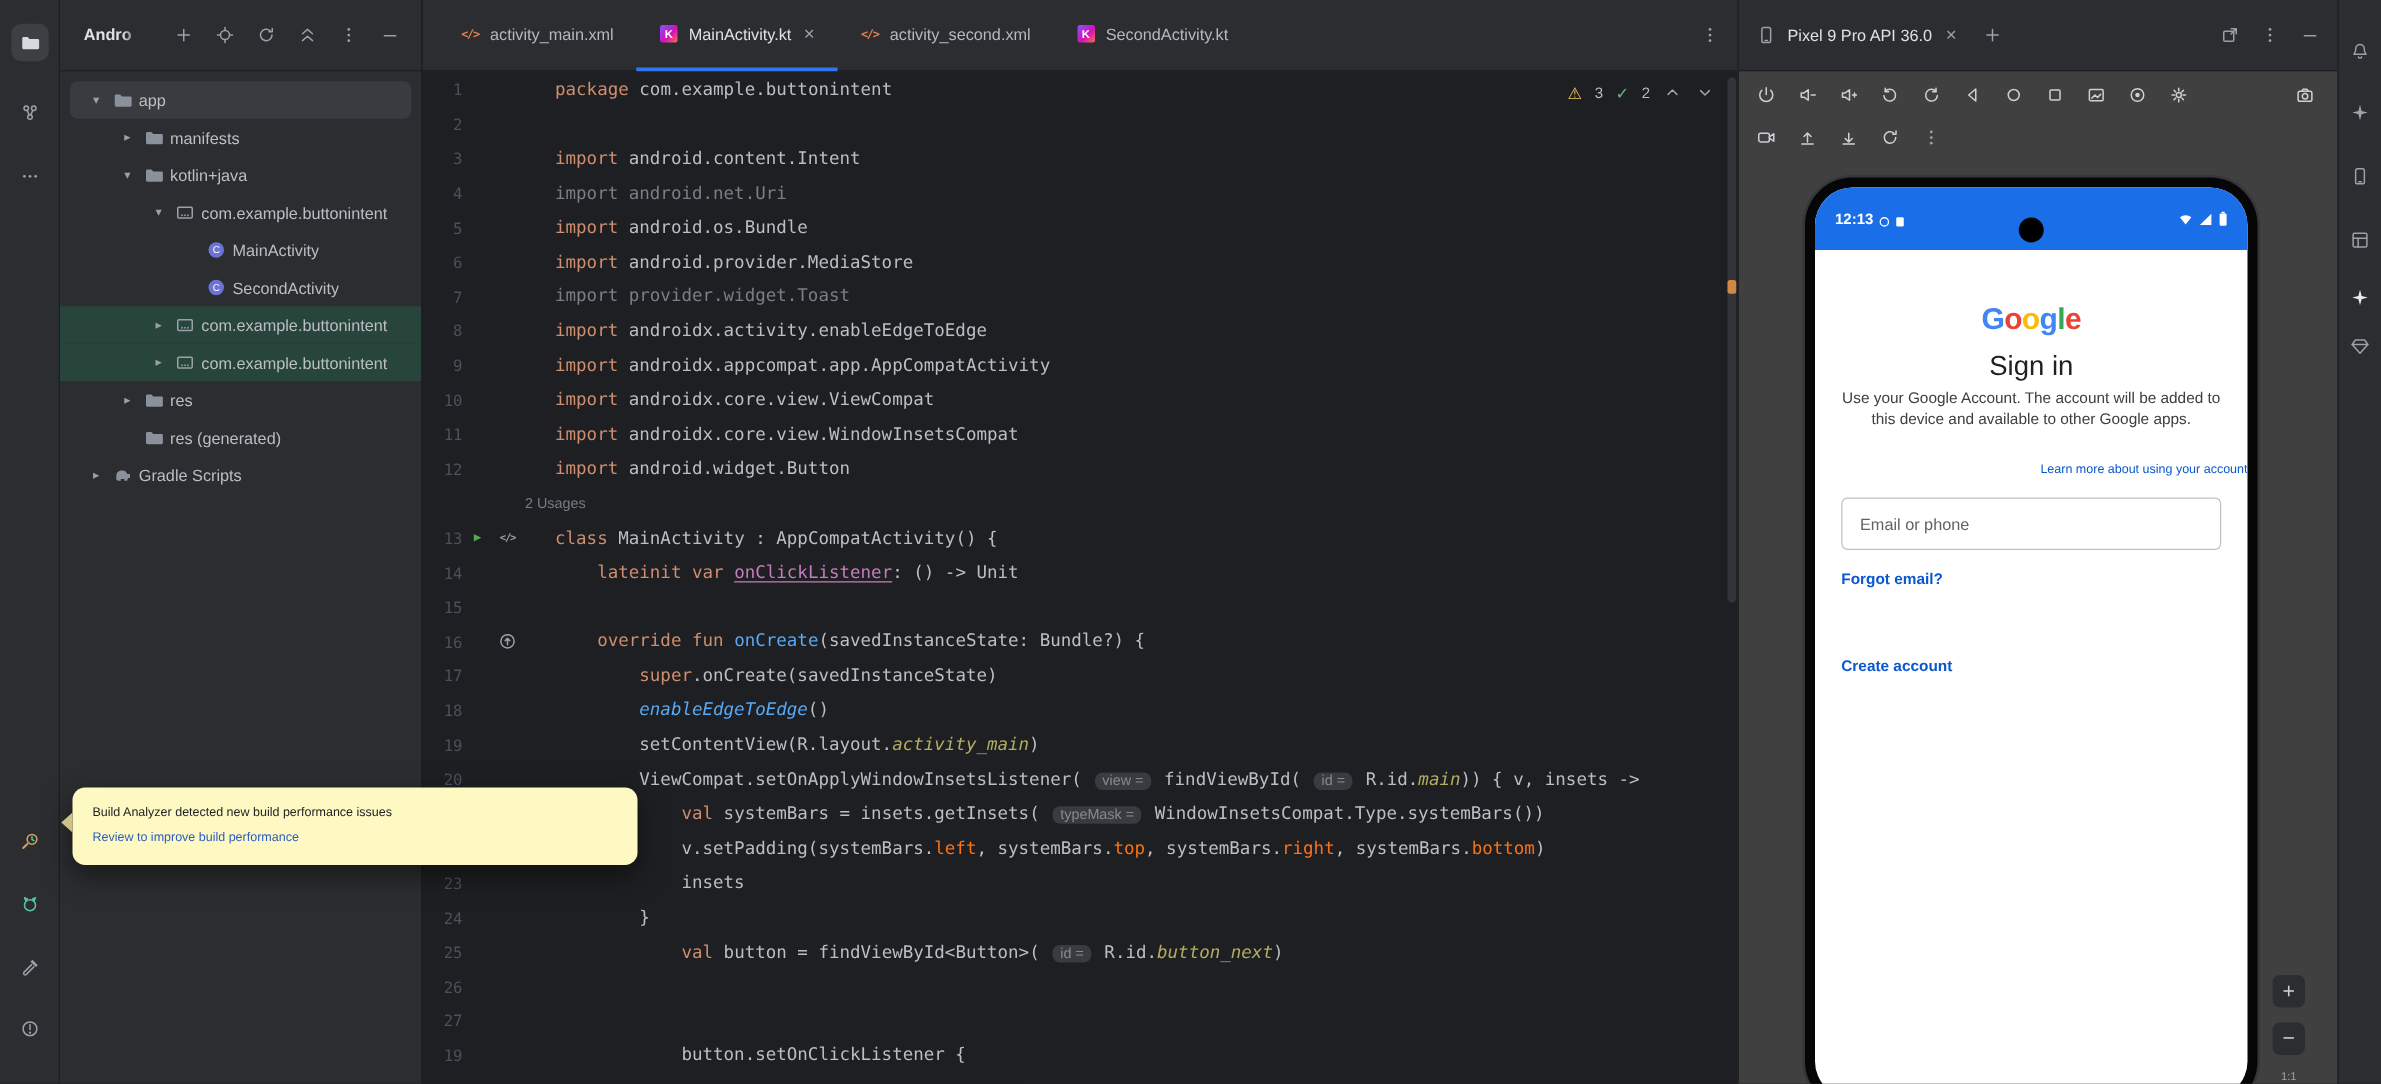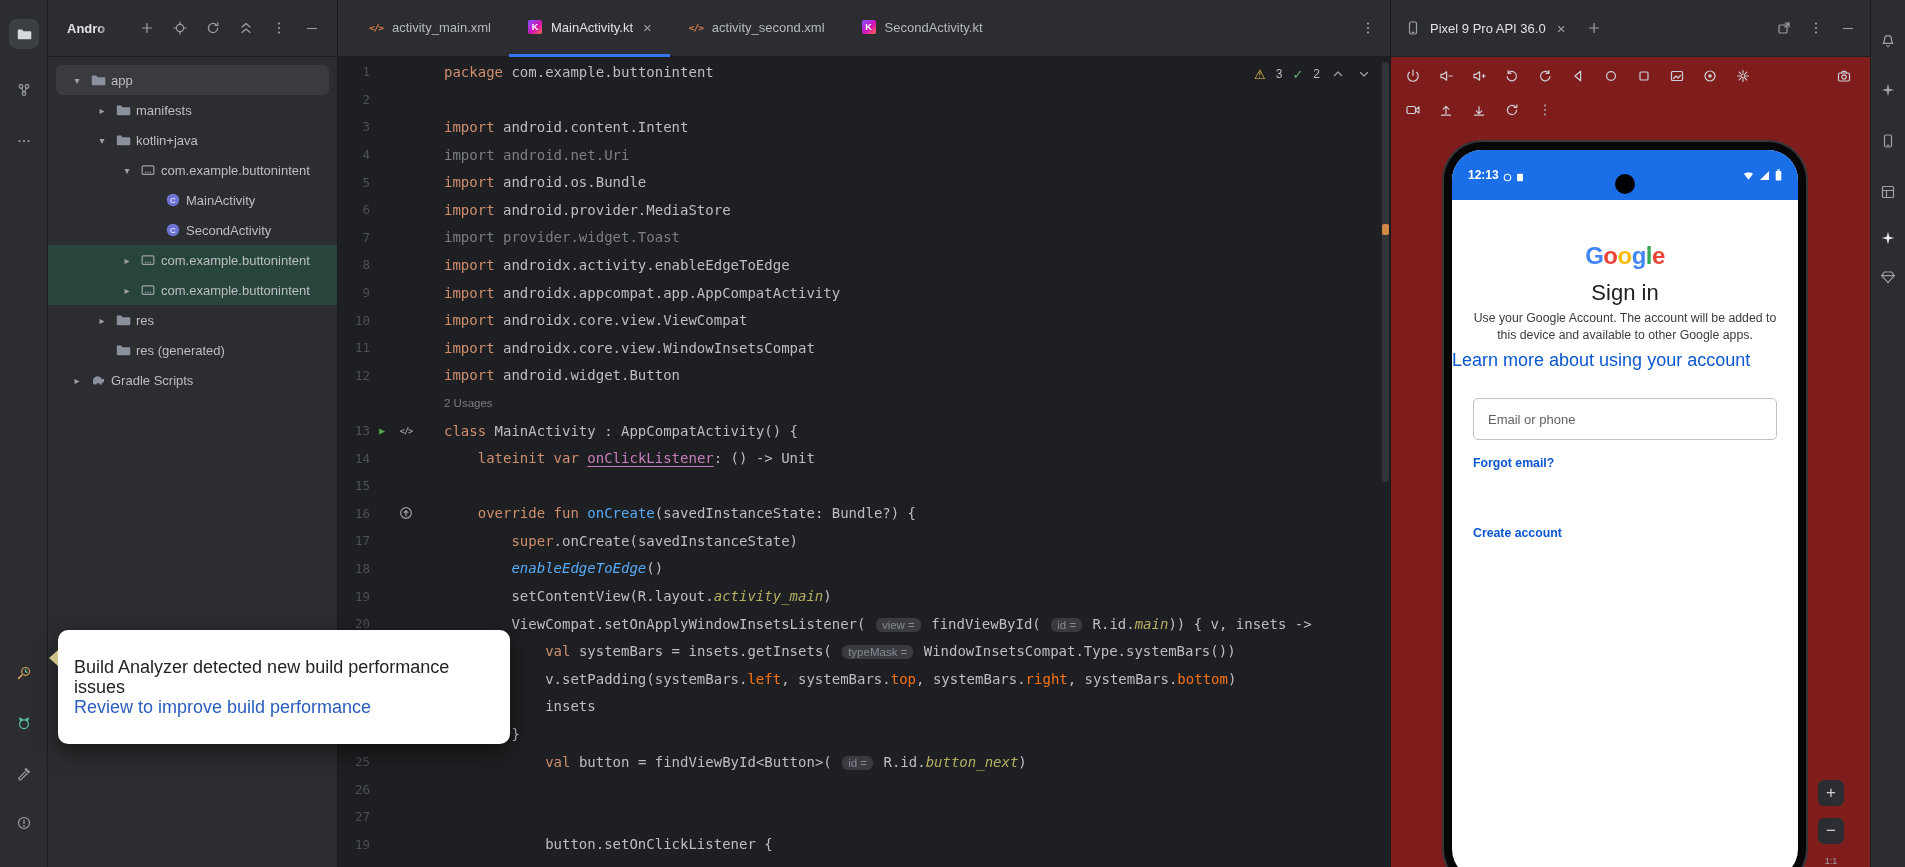--- a/index.html
+++ b/index.html
@@ -1,21 +1,21 @@
 <!DOCTYPE html>
 <html><head>
 <meta charset="utf-8">
 <style>
 *{margin:0;padding:0;box-sizing:border-box}
 html,body{width:1905px;height:867px;overflow:hidden;background:#1e1f22;font-family:"Liberation Sans",sans-serif;color:#bcbec4}
 
 #leftstrip{position:absolute;left:0;top:0;width:48px;height:867px;background:#2b2d30;border-right:1px solid #1e1f22}
 #project{position:absolute;left:48px;top:0;width:290px;height:867px;background:#2b2d30;border-right:1px solid #1a1b1e;overflow:hidden}
 #editor{position:absolute;left:338px;top:0;width:1052px;height:867px;background:#1e1f22;overflow:hidden}
-#device{position:absolute;left:1390px;top:0;width:480px;height:867px;background:#7f1d1d;border-left:1px solid #17181a;overflow:hidden}
+#device{position:absolute;left:1390px;top:0;width:480px;height:867px;background:#404040;border-left:1px solid #17181a;overflow:hidden}
 #rightstrip{position:absolute;left:1870px;top:0;width:35px;height:867px;background:#2b2d30;border-left:1px solid #1e1f22}
 
 .stripbtn{position:absolute;left:9px;width:30px;height:30px;display:flex;align-items:center;justify-content:center;border-radius:8px;cursor:pointer}
 .stripbtn.active{background:#3d4043}
 #rightstrip .stripbtn{left:2px}
 
 #proj-header{height:57px;display:flex;align-items:center;border-bottom:1px solid #1e1f22;padding-left:19px}
 .ptitle-wrap{position:relative;width:46px;overflow:hidden;white-space:nowrap}
 .ptitle{font-size:13px;font-weight:bold;color:#dfe1e5}
 .fade{position:absolute;right:0;top:0;bottom:0;width:15px;background:linear-gradient(90deg,rgba(43,45,48,0),#2b2d30)}
@@ -40,37 +40,37 @@
 .tab{display:flex;align-items:center;gap:8px;padding:0 18px;font-size:13px;color:#b4b8bf;border-bottom:3px solid transparent;cursor:pointer;white-space:nowrap}
 .tab.active{color:#dfe1e5;border-bottom-color:#3574f0}
 .tab-close{color:#9da0a8;font-size:15px;margin-left:2px}
 #tab-more{position:absolute;right:14px;top:20px}
 
 #code{position:absolute;left:0;top:58px;width:1052px;height:809px;font-family:"DejaVu Sans Mono",monospace;font-size:14px}
 .cline{height:27.6px;display:flex;align-items:center;white-space:pre}
 .lnum{width:32px;flex:none;text-align:right;color:#4b5059;font-size:12.5px}
 .gslot{width:24px;flex:none;display:flex;align-items:center;justify-content:center}
 .ctext{padding-left:26px}
-.usage{margin-left:74px;font-family:"Liberation Sans",sans-serif;font-size:11.5px;color:#787c83}
+.usage{margin-left:50px;font-family:"Liberation Sans",sans-serif;font-size:11.5px;color:#787c83}
 .tk-kw{color:#cf8e6d}
 .tk-txt{color:#bcbec4}
 .tk-dim{color:#7a7e85}
 .tk-fn{color:#57aaf7}
 .tk-glb{color:#57aaf7;font-style:italic}
 .tk-res{color:#b3ae60;font-style:italic;text-underline-offset:3px}
 .tk-prop{color:#f97316}
 .tk-propu{color:#c77dbb;text-decoration:underline;text-underline-offset:3px}
 .tk-hint{font-family:"Liberation Sans",sans-serif;font-size:11.5px;color:#868a91;background:#393b40;border-radius:6px;padding:1px 6px;margin:0 2px}
 #inspections{position:absolute;top:66px;right:18px;display:flex;gap:10px;align-items:center;font-size:12px;color:#bcbec4}
 .warnglyph{color:#f0c654;font-size:13px}
 .checkglyph{color:#6aab73;font-size:13px}
 #scroll-thumb{position:absolute;right:1px;top:62px;width:7px;height:420px;background:#4b4d52;opacity:.45;border-radius:4px}
 #scroll-warn{position:absolute;right:1px;top:224px;width:7px;height:11px;background:#d08945;border-radius:2px}
 
-#tooltip{position:absolute;left:58px;top:630px;width:452px;background:#ffffff;border-radius:10px;padding:27px 16px;z-index:60;box-shadow:0 8px 22px rgba(0,0,0,.5);font-size:18px;line-height:20px}
+#tooltip{position:absolute;left:58px;top:630px;width:452px;background:#fef9c3;border-radius:10px;padding:11px 16px;z-index:60;box-shadow:0 8px 22px rgba(0,0,0,.5);font-size:10px;line-height:20px}
 #tooltip .arrow{position:absolute;left:-9px;top:20px;width:0;height:0;border-top:8px solid transparent;border-bottom:8px solid transparent;border-right:9px solid #cdc289}
 #tooltip .t1{color:#222326}
 #tooltip .t2{color:#2b5dbd;cursor:pointer}
 
 #dev-header{height:57px;background:#2b2d30;border-bottom:1px solid #1e1f22;display:flex;align-items:center;padding:0 14px;gap:9px;font-size:13px;color:#dfe1e5}
 #dev-header .tab-close{margin-left:2px}
 #dev-header .right{margin-left:auto;display:flex;gap:16px;align-items:center}
 #dev-add{margin-left:12px}
 .dev-toolbar{position:absolute;left:14px;display:flex;gap:17px;align-items:center;height:32px}
 #dtb1{top:60px}
@@ -79,21 +79,21 @@
 
 #phone{position:absolute;left:53px;top:142px;width:362px;height:745px;background:#060606;border-radius:38px;padding:8px;box-shadow:0 0 0 2px #35363a}
 #screen{width:346px;height:729px;background:#fff;border-radius:30px;overflow:hidden;position:relative}
 #statusbar{position:relative;height:50px;background:#1a6fe8;display:flex;align-items:center;justify-content:space-between;padding:0 16px;color:#fff}
 #status-left{display:flex;align-items:flex-end;gap:4px;font-size:12px;font-weight:bold}
 #status-right{display:flex;align-items:center;gap:5px}
 #camera-hole{position:absolute;left:calc(50% - 10px);top:24px;width:20px;height:20px;border-radius:50%;background:#000}
 #glogo{position:absolute;top:92px;width:100%;text-align:center;font-size:24px;font-weight:bold;letter-spacing:-.5px}
 #gtitle{position:absolute;top:130px;width:100%;text-align:center;font-size:22px;color:#202124}
 #gbody{position:absolute;top:160px;left:14px;right:14px;text-align:center;font-size:12.3px;line-height:16.5px;color:#3c4043}
-#glearn{position:absolute;top:200px;width:100%;text-align:left;font-size:18px;color:#0b57d0;text-decoration:none;cursor:pointer}
+#glearn{position:absolute;top:220px;width:100%;text-align:right;font-size:10px;color:#0b57d0;text-decoration:none;cursor:pointer}
 #gemail{position:absolute;top:248px;left:21px;width:304px;height:42px;border:1px solid #bdc1c6;border-radius:5px;background:#fff;padding:0 14px;font-size:13px;color:#202124;font-family:"Liberation Sans",sans-serif;outline:none}
 #gemail::placeholder{color:#5f6368}
 #gforgot{position:absolute;top:306px;left:21px;font-size:12.3px;font-weight:bold;color:#0b57d0;text-decoration:none;cursor:pointer}
 #gcreate{position:absolute;top:376px;left:21px;font-size:12.3px;font-weight:bold;color:#0b57d0;text-decoration:none;cursor:pointer}
 
 #zoomrail{position:absolute;left:424px;top:780px;width:32px;display:flex;flex-direction:column;align-items:center;gap:12px}
 .zbtn{width:26px;height:26px;border-radius:6px;background:#2b2d30;color:#ced0d6;display:flex;align-items:center;justify-content:center;font-size:17px;cursor:pointer}
 .zratio{font-size:9px;color:#9da0a8}
 </style>
 </head>

